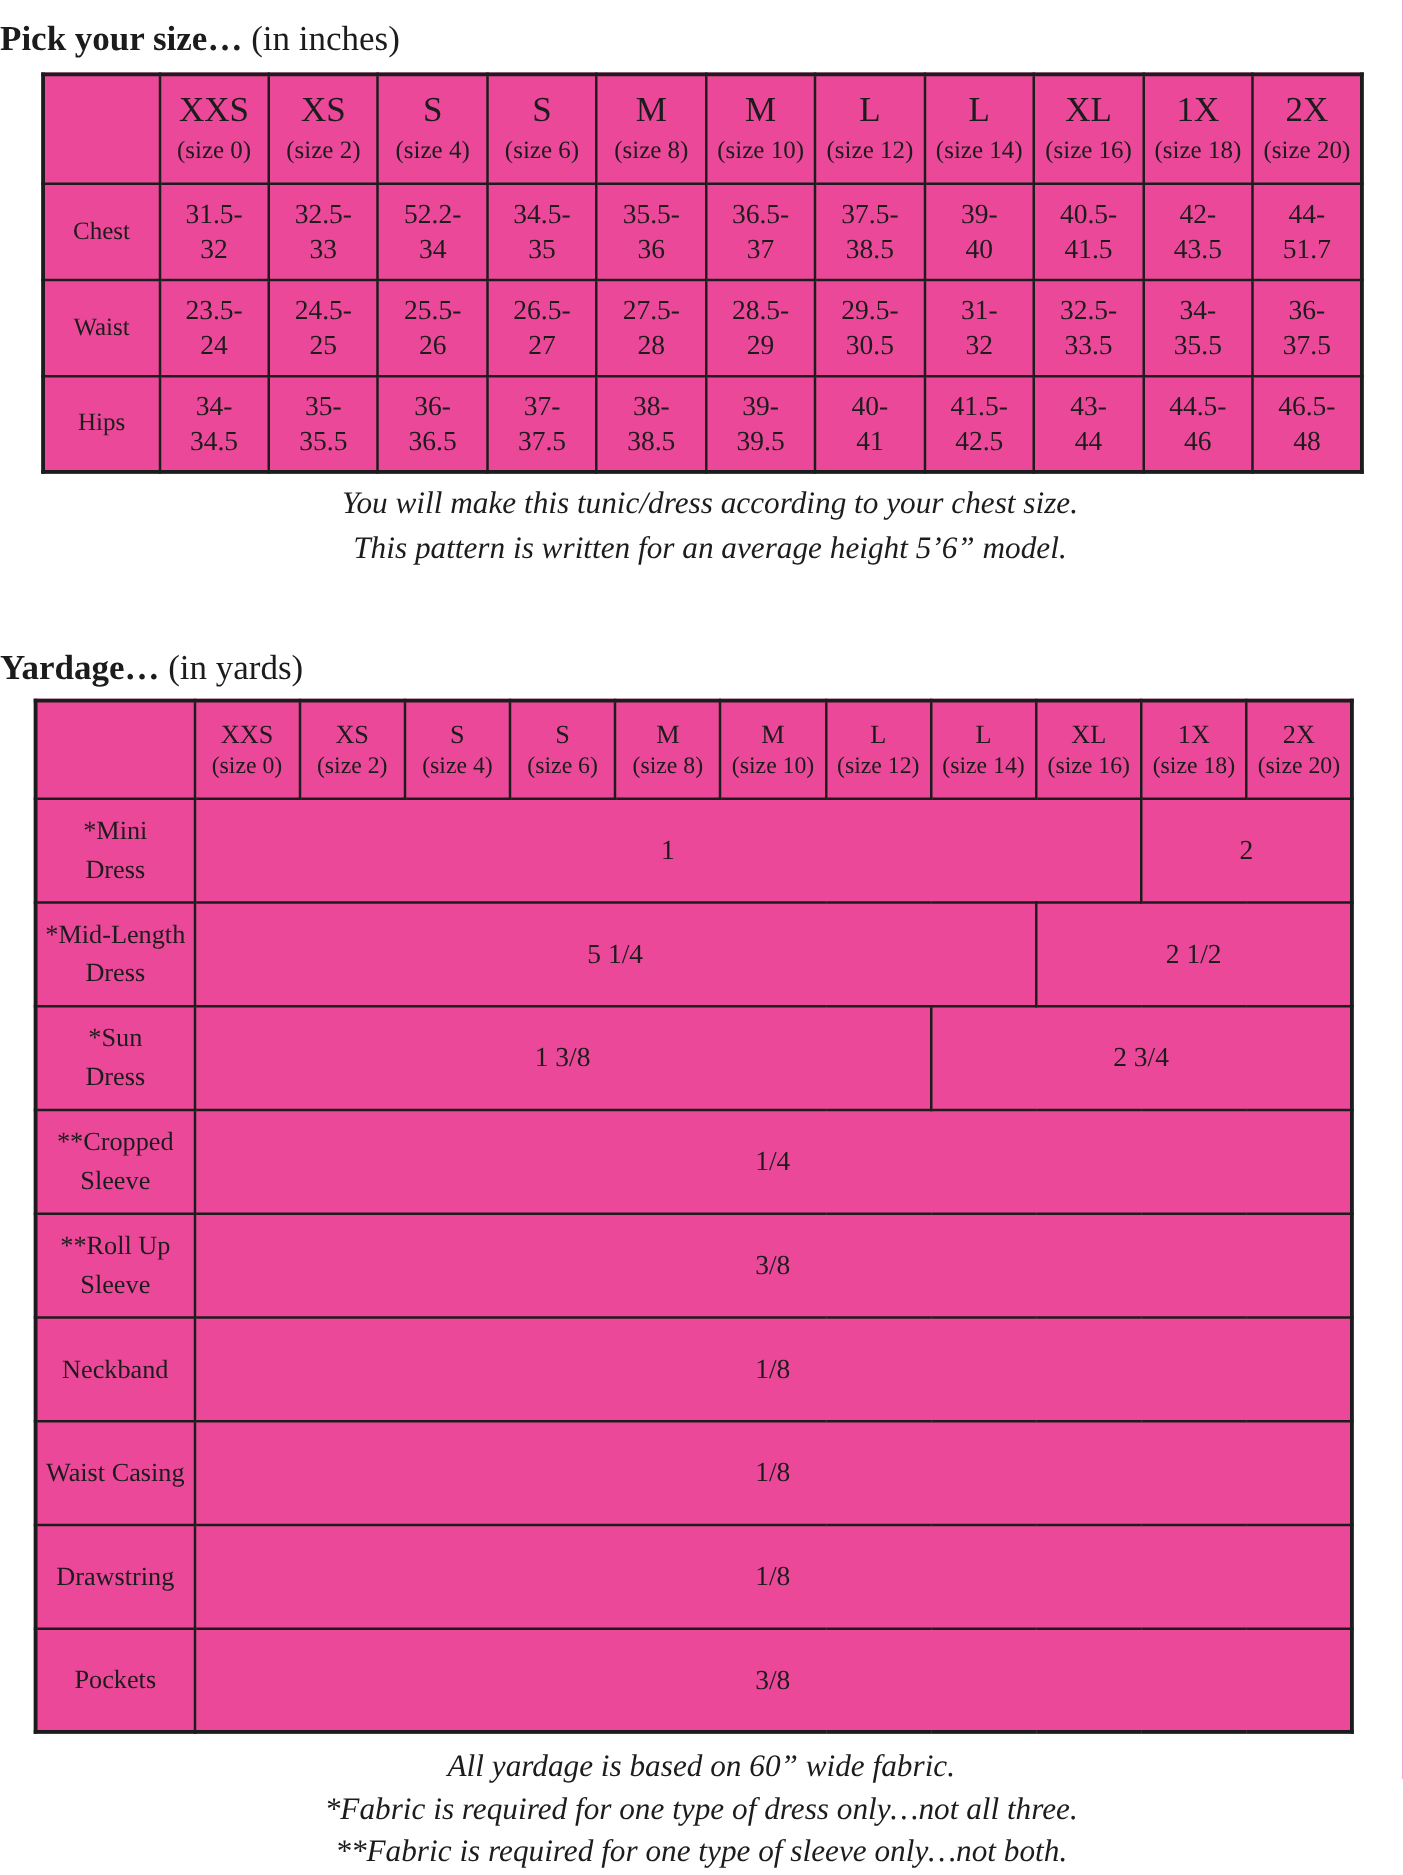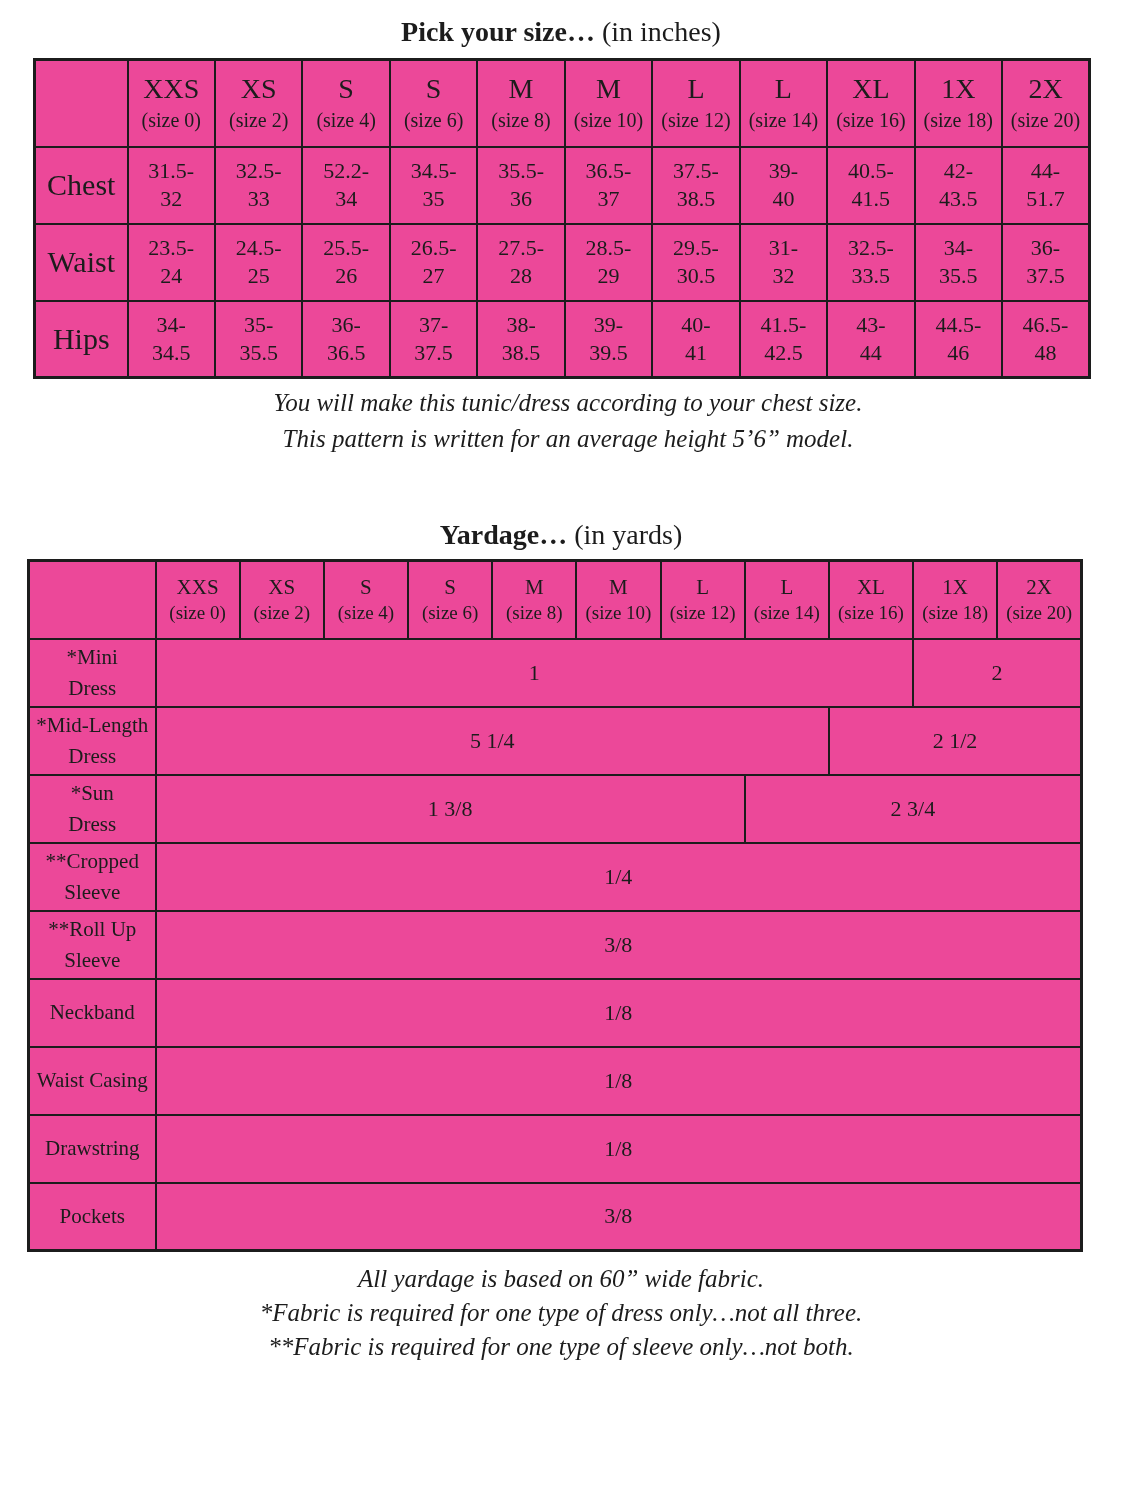--- a/index.html
+++ b/index.html
@@ -1,45 +1,45 @@
 <!DOCTYPE html>
 <html><head>
 <meta charset="utf-8">
 <style>
   html,body { margin:0; padding:0; }
   body {
     width:1122px; min-height:1500px; background:#ffffff; color:#1c1c1c;
     font-family:"Liberation Serif","DejaVu Serif",serif;
   }
-  .page-title { text-align:center; font-size:28px; line-height:36px; padding-top:14px; }
+  .page-title { text-align:left; font-size:28px; line-height:36px; padding-top:14px; }
   .page-title .b { font-weight:bold; }
   table { border-collapse:collapse; table-layout:fixed; background:#ec4899; }
   th,td { padding:0; font-weight:normal; text-align:center; vertical-align:middle; }
 
   
   #size-table { width:1058px; margin:8px 0 0 33px; border:3px solid #1c1c1c; }
   #size-table col.lab { width:93px; }
   #size-table th, #size-table td { border:2px solid #1c1c1c; }
   #size-table thead tr { height:87px; }
   #size-table tbody tr { height:77px; }
   .szl { display:block; font-size:28px; line-height:34px; }
   .szs { display:block; font-size:20px; line-height:29px; }
-  #size-table .rowlab { font-size:30px;margin-left:12px; }
+  #size-table .rowlab { font-size:20px;margin-left:12px; }
   #size-table .val { font-size:22px; line-height:28px; white-space:pre-line; }
 
   .notes { margin-top:6px; text-align:center; font-style:italic; font-size:25px; line-height:36px;padding-left:14px; }
 
   .title2 { margin-top:46px; }
 
   
   #yardage-table { width:1056px; margin:6px 0 0 27px; border:3px solid #1c1c1c; }
   #yardage-table col.lab2 { width:127px; }
   #yardage-table th, #yardage-table td { border:2px solid #1c1c1c; }
   #yardage-table thead tr { height:78px; }
-  #yardage-table tbody tr { height:68px; }
+  #yardage-table tbody tr { height:83px; }
   .szl2 { display:block; font-size:21px; line-height:26px; }
   .szs2 { display:block; font-size:19px; line-height:26px; }
   #yardage-table .rowlab { font-size:21px; line-height:31px; white-space:pre-line; }
   #yardage-table .val { font-size:22px; }
 
   .footnotes { margin-top:10px; text-align:center; font-style:italic; font-size:25px; line-height:34px; padding-bottom:20px; }
 </style>
 </head>
 <body>
 

